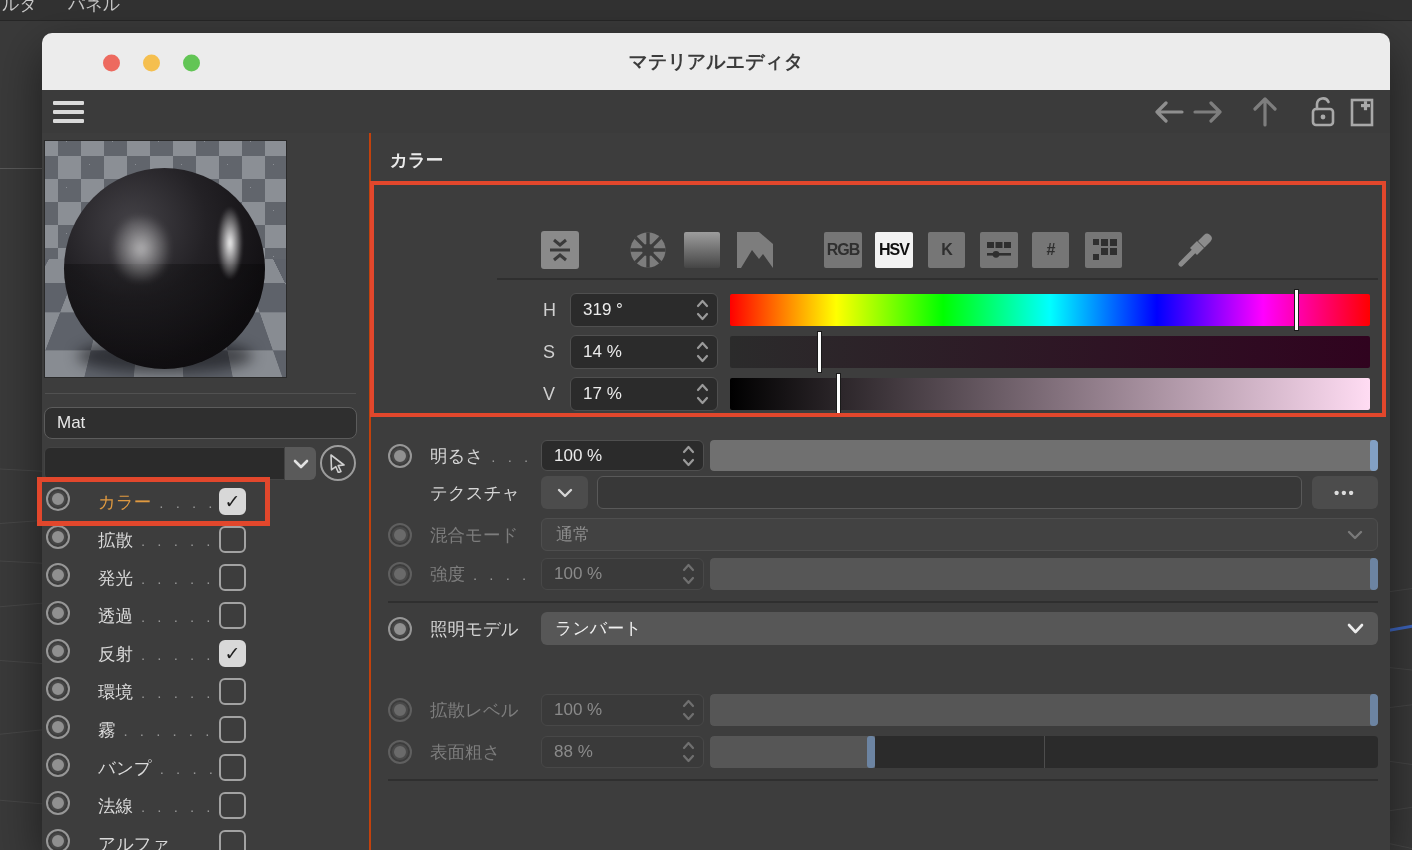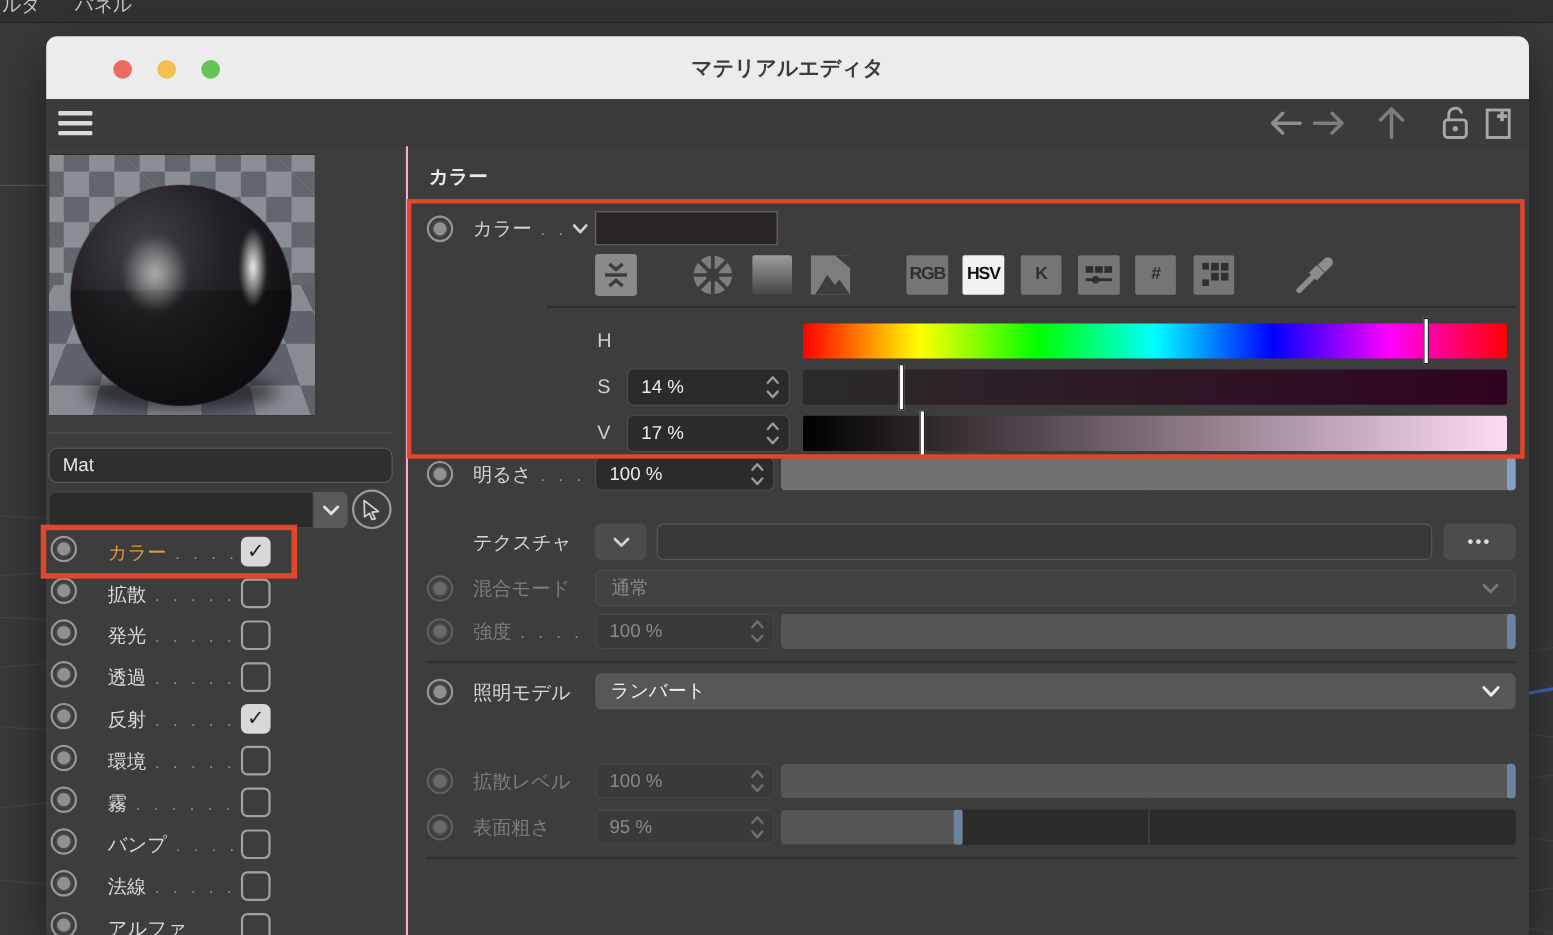--- a/index.html
+++ b/index.html
@@ -24,21 +24,21 @@
   .wtitle { position:absolute; left:0; right:0; top:50%; transform:translateY(-50%); text-align:center; font-size:19px; font-weight:bold; color:#3c3c3c; }
 
   .toolbar { height:45px; background:#3b3b3b; border-bottom:2px solid #2c2c2c; position:relative; }
   .hamburger { position:absolute; left:11px; top:11px; width:31px; height:23px; cursor:pointer; }
   .hamburger i { display:block; height:4px; background:#dadada; border-radius:1px; margin-bottom:5px; }
   .tbicon { position:absolute; top:6px; width:34px; height:32px; display:flex; align-items:center; justify-content:center; }
 
   .content { position:absolute; top:100px; bottom:0; left:0; right:0; display:flex; }
 
   
-  .leftpanel { width:329px; position:relative; border-right:2px solid #f9a8d4; background:#3d3d3d; overflow:hidden; }
+  .leftpanel { width:329px; position:relative; border-right:2px solid #c2410c; background:#3d3d3d; overflow:hidden; }
   .preview { position:absolute; left:2px; top:7px; width:243px; height:238px; overflow:hidden; border:1px solid #2a2a2a; background:#70747a; }
   .checker-wall { position:absolute; left:-10px; right:-10px; top:-8px; height:135px; filter:blur(.7px);
       background-color:#8b8f95;
       background-image:linear-gradient(45deg,#61656c 25%,transparent 25%,transparent 75%,#61656c 75%),
                        linear-gradient(45deg,#61656c 25%,transparent 25%,transparent 75%,#61656c 75%);
       background-size:46px 46px; background-position:0 0,23px 23px; }
   .checker-floor { position:absolute; left:-60px; right:-60px; top:118px; height:200px;
       background-color:#888c92;
       background-image:linear-gradient(45deg,#5e626a 25%,transparent 25%,transparent 75%,#5e626a 75%),
                        linear-gradient(45deg,#5e626a 25%,transparent 25%,transparent 75%,#5e626a 75%);
@@ -279,30 +279,20 @@
           <span class="circ"></span>
           <span class="chlabel"><span class="lbl">アルファ</span><span class="dots"></span></span>
           <span class="checkbox"></span>
         </div>
       </div>
     </div>
 
     <div class="rightpanel">
       <div class="secheader">カラー</div>
 
-      <div class="prow" style="top:59px;height:32px">
-        <span class="circ"></span>
-        <span class="plabel"><span>カラー</span><span class="dots">. .</span></span>
-        <span class="minichev">
-          <svg width="15" height="10" viewBox="0 0 15 10">
-              <path d="M2 2 L7.5 8 L13 2" stroke="#d0d0d0" stroke-width="2.4" fill="none" stroke-linecap="round" stroke-linejoin="round"></path>
-            </svg>
-        </span>
-        <span class="swatch"></span>
-      </div>
 
       <div class="prow" style="top:95px;height:44px">
         <span class="iconbtn btnbg" style="left:170px">
           <svg width="26" height="26" viewBox="0 0 26 26">
               <path d="M7 3 L13 8 L19 3" stroke="#3a3a3a" stroke-width="3" fill="none"></path>
               <rect x="3" y="11.5" width="20" height="3" fill="#3a3a3a"></rect>
               <path d="M7 23 L13 18 L19 23" stroke="#3a3a3a" stroke-width="3" fill="none"></path>
             </svg>
         </span>
         <span class="iconbtn" style="left:258px">
@@ -360,20 +350,26 @@
             <path d="M13 16 l7 -7 l7 7 l-7 7 z" fill="#8c8c8c" transform="translate(0,0)"></path>
             <path d="M4 32 L17 19" stroke="#8c8c8c" stroke-width="5" stroke-linecap="round"></path>
           </svg>
         </span>
       </div>
 
       <div class="hdivider" style="top:145px;left:126px;right:12px"></div>
 
       <div class="hsvrow" style="top:160px">
         <span class="hsvletter">H</span>
+        <span class="stepper hsv-stepper">
+            <span>319 °</span>
+          <svg width="13" height="24" viewBox="0 0 13 24">
+              <path d="M2 8 L6.5 3 L11 8 M2 16 L6.5 21 L11 16" stroke="#9a9a9a" stroke-width="2.2" fill="none" stroke-linecap="round" stroke-linejoin="round"></path>
+            </svg>
+        </span>
         <span class="hbar hue">
           <span class="marker" style="--mk: 88.6%;"></span>
         </span>
       </div>
       <div class="hsvrow" style="top:202px">
         <span class="hsvletter">S</span>
         <span class="stepper hsv-stepper">
             <span>14 %</span>
           <svg width="13" height="24" viewBox="0 0 13 24">
               <path d="M2 8 L6.5 3 L11 8 M2 16 L6.5 21 L11 16" stroke="#9a9a9a" stroke-width="2.2" fill="none" stroke-linecap="round" stroke-linejoin="round"></path>
@@ -389,21 +385,21 @@
             <span>17 %</span>
           <svg width="13" height="24" viewBox="0 0 13 24">
               <path d="M2 8 L6.5 3 L11 8 M2 16 L6.5 21 L11 16" stroke="#9a9a9a" stroke-width="2.2" fill="none" stroke-linecap="round" stroke-linejoin="round"></path>
             </svg>
         </span>
         <span class="hbar valbar">
           <span class="marker" style="--mk: 17%;"></span>
         </span>
       </div>
 
-      <div class="prow" style="top:282px;height:31px">
+      <div class="prow" style="top:307px;height:31px">
         <span class="circ"></span>
         <span class="plabel"><span>明るさ</span><span class="dots">. . .</span></span>
         <span class="stepper ctrl-stepper">
             <span>100 %</span>
           <svg width="13" height="24" viewBox="0 0 13 24">
               <path d="M2 8 L6.5 3 L11 8 M2 16 L6.5 21 L11 16" stroke="#9a9a9a" stroke-width="2.2" fill="none" stroke-linecap="round" stroke-linejoin="round"></path>
             </svg>
         </span>
         <span class="slider">
             <span class="tick"></span>
@@ -474,21 +470,21 @@
         <span class="slider">
             <span class="tick"></span>
             <span class="fill" style="--fill: 100%;"></span>
           </span>
       </div>
 
       <div class="prow dim" style="top:603px;height:32px">
         <span class="circ dim"></span>
         <span class="plabel">表面粗さ</span>
         <span class="stepper ctrl-stepper off">
-            <span>95 %</span>
+            <span>88 %</span>
           <svg width="13" height="24" viewBox="0 0 13 24">
               <path d="M2 8 L6.5 3 L11 8 M2 16 L6.5 21 L11 16" stroke="#6f6f6f" stroke-width="2.2" fill="none" stroke-linecap="round" stroke-linejoin="round"></path>
             </svg>
         </span>
         <span class="slider">
             <span class="tick"></span>
             <span class="fill" style="--fill: 24.7%;"></span>
           </span>
       </div>
 

